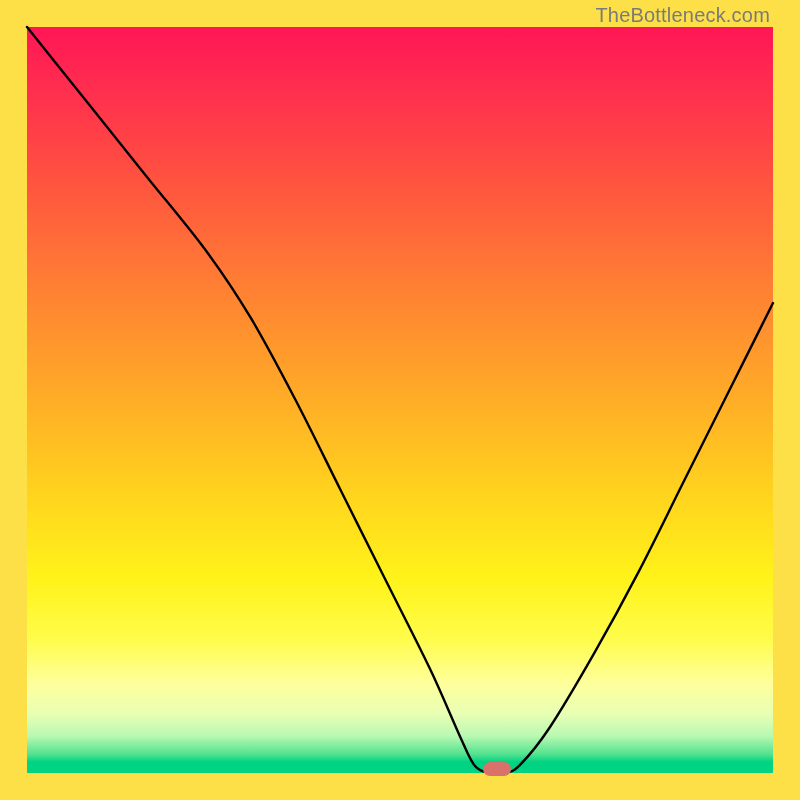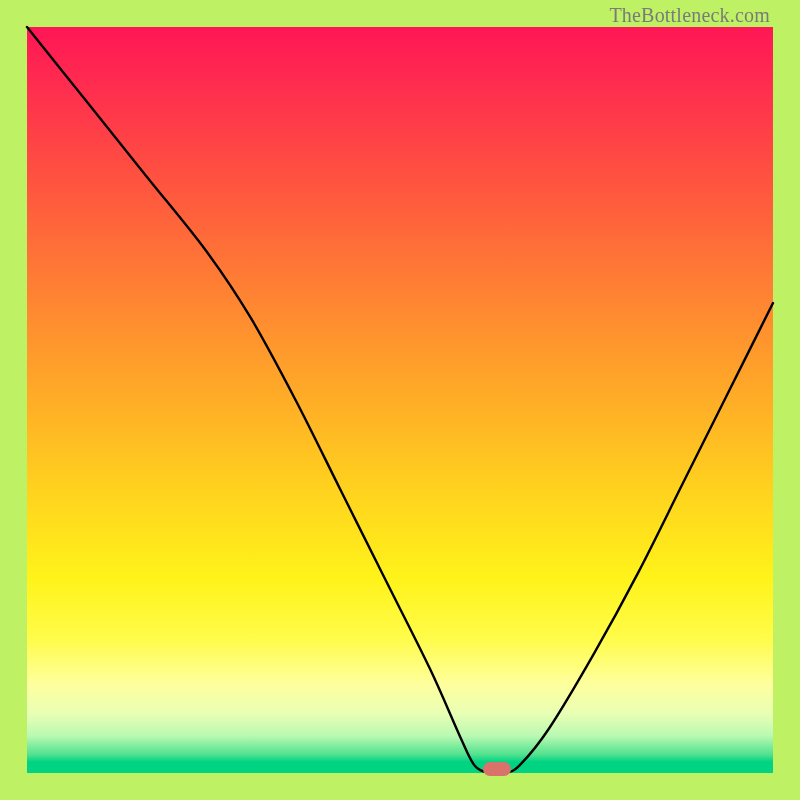--- a/index.html
+++ b/index.html
@@ -10,22 +10,21 @@
     background: #000;
     overflow: hidden;
     font-family: Arial, Helvetica, sans-serif;
   }
   .frame {
     position: absolute;
     left: 0;
     top: 0;
     width: 800px;
     height: 800px;
-    background: #bef264;
-    font-family: Liberation Serif, serif;
+    background: #fde047;
   }
   .plot-area {
     position: absolute;
     left: 27px;
     top: 27px;
     width: 746px;
     height: 746px;
     
     background: linear-gradient(
       to bottom,

